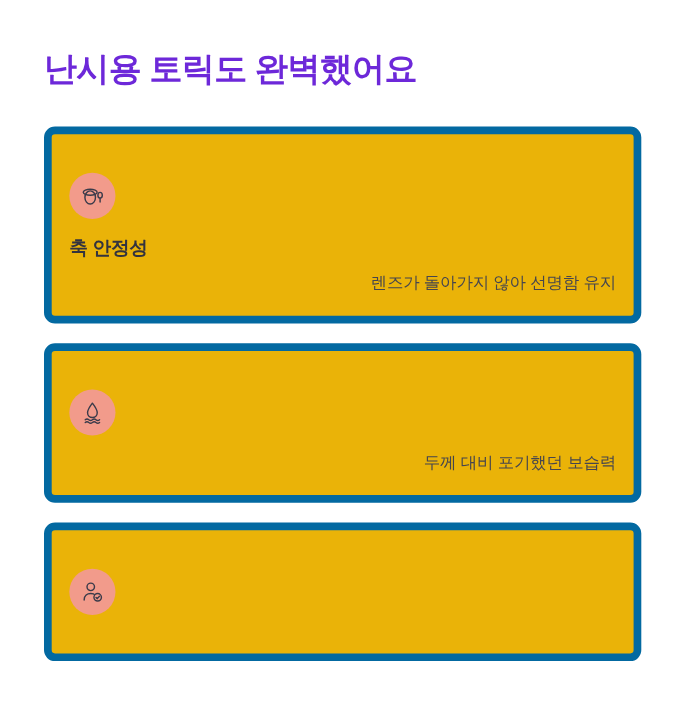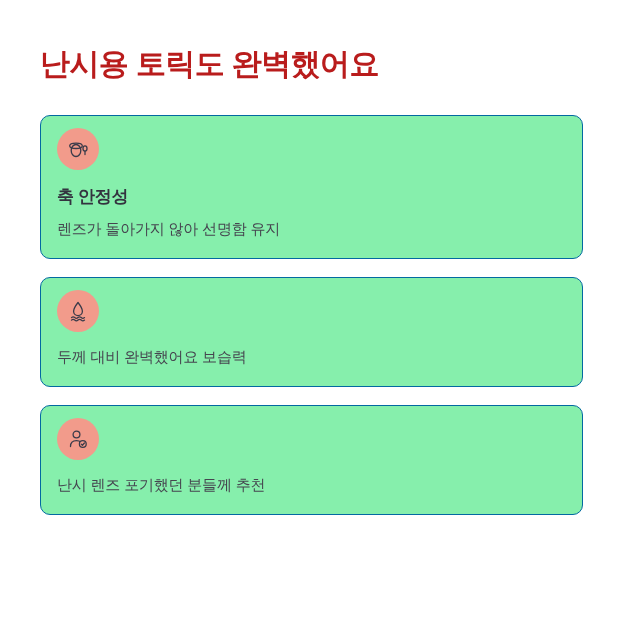--- a/index.html
+++ b/index.html
@@ -15,27 +15,27 @@
     background: #ffffff;
     padding: 46px 39px 0 40px;
     overflow: hidden;
   }
   .page-title {
     margin: 0 0 33px 0;
     font-size: 30px;
     line-height: 1.2;
     font-weight: 800;
     letter-spacing: -0.6px;
-    color: #b91c1c;
+    color: #6d28d9;
   }
   .card {
-    background: #86efac;
-    border: 1px solid #0369a1;
+    background: #eab308;
+    border: 7px solid #0369a1;
     border-radius: 10px;
-    padding: 12px 16px 19px 16px;
+    padding: 35px 16px 19px 16px;
     margin-bottom: 18px;
   }
   .icon-circle {
     width: 42px;
     height: 42px;
     border-radius: 50%;
     background: #f29b8b;
     display: flex;
     align-items: center;
     justify-content: center;
@@ -52,20 +52,21 @@
     letter-spacing: -0.3px;
     color: #33333f;
   }
   .card-desc {
     margin: 0;
     font-size: 15px;
     line-height: 1.25;
     font-weight: 400;
     letter-spacing: -0.2px;
     color: #45454f;
+    text-align: right;
   }
 </style>
 </head>
 <body>
 
 <div class="page">
 
   <h1 class="page-title">난시용 토릭도 완벽했어요</h1>
 
   <div class="card">
@@ -86,30 +87,29 @@
   <div class="card">
     <div class="icon-circle">
       <span>
         <svg width="24" height="24" viewBox="0 0 24 24" fill="none" stroke="#3b3b4a" stroke-width="1.3" stroke-linecap="round" stroke-linejoin="round">
           <path d="M12 3.5 C12 3.5 7.6 9.2 7.6 12.2 a4.4 4.4 0 0 0 8.8 0 C16.4 9.2 12 3.5 12 3.5 Z"></path>
           <path d="M5.5 18.6 q1.6 -1.5 3.25 0 q1.6 1.5 3.25 0 q1.6 -1.5 3.25 0 q1.6 1.5 3.25 0"></path>
           <path d="M5.5 21.1 q1.6 -1.5 3.25 0 q1.6 1.5 3.25 0 q1.6 -1.5 3.25 0 q1.6 1.5 3.25 0"></path>
         </svg>
       </span>
     </div>
-    <p class="card-desc">두께 대비 완벽했어요 보습력</p>
+    <p class="card-desc">두께 대비 포기했던 보습력</p>
   </div>
 
   <div class="card">
     <div class="icon-circle">
       <span>
         <svg width="24" height="24" viewBox="0 0 24 24" fill="none" stroke="#3b3b4a" stroke-width="1.3" stroke-linecap="round" stroke-linejoin="round">
           <circle cx="10.5" cy="7.5" r="3.4"></circle>
           <path d="M4.5 19.5 c0 -4 2.8 -5.9 6 -5.9 c1.7 0 3.2 0.5 4.3 1.5"></path>
           <circle cx="16.8" cy="17" r="3.4" fill="#f29b8b"></circle>
           <path d="M15.3 17.1 l1.1 1.1 l2 -2.2"></path>
         </svg>
       </span>
     </div>
-    <p class="card-desc">난시 렌즈 포기했던 분들께 추천</p>
   </div>
 
 </div>
 
 </body></html>

